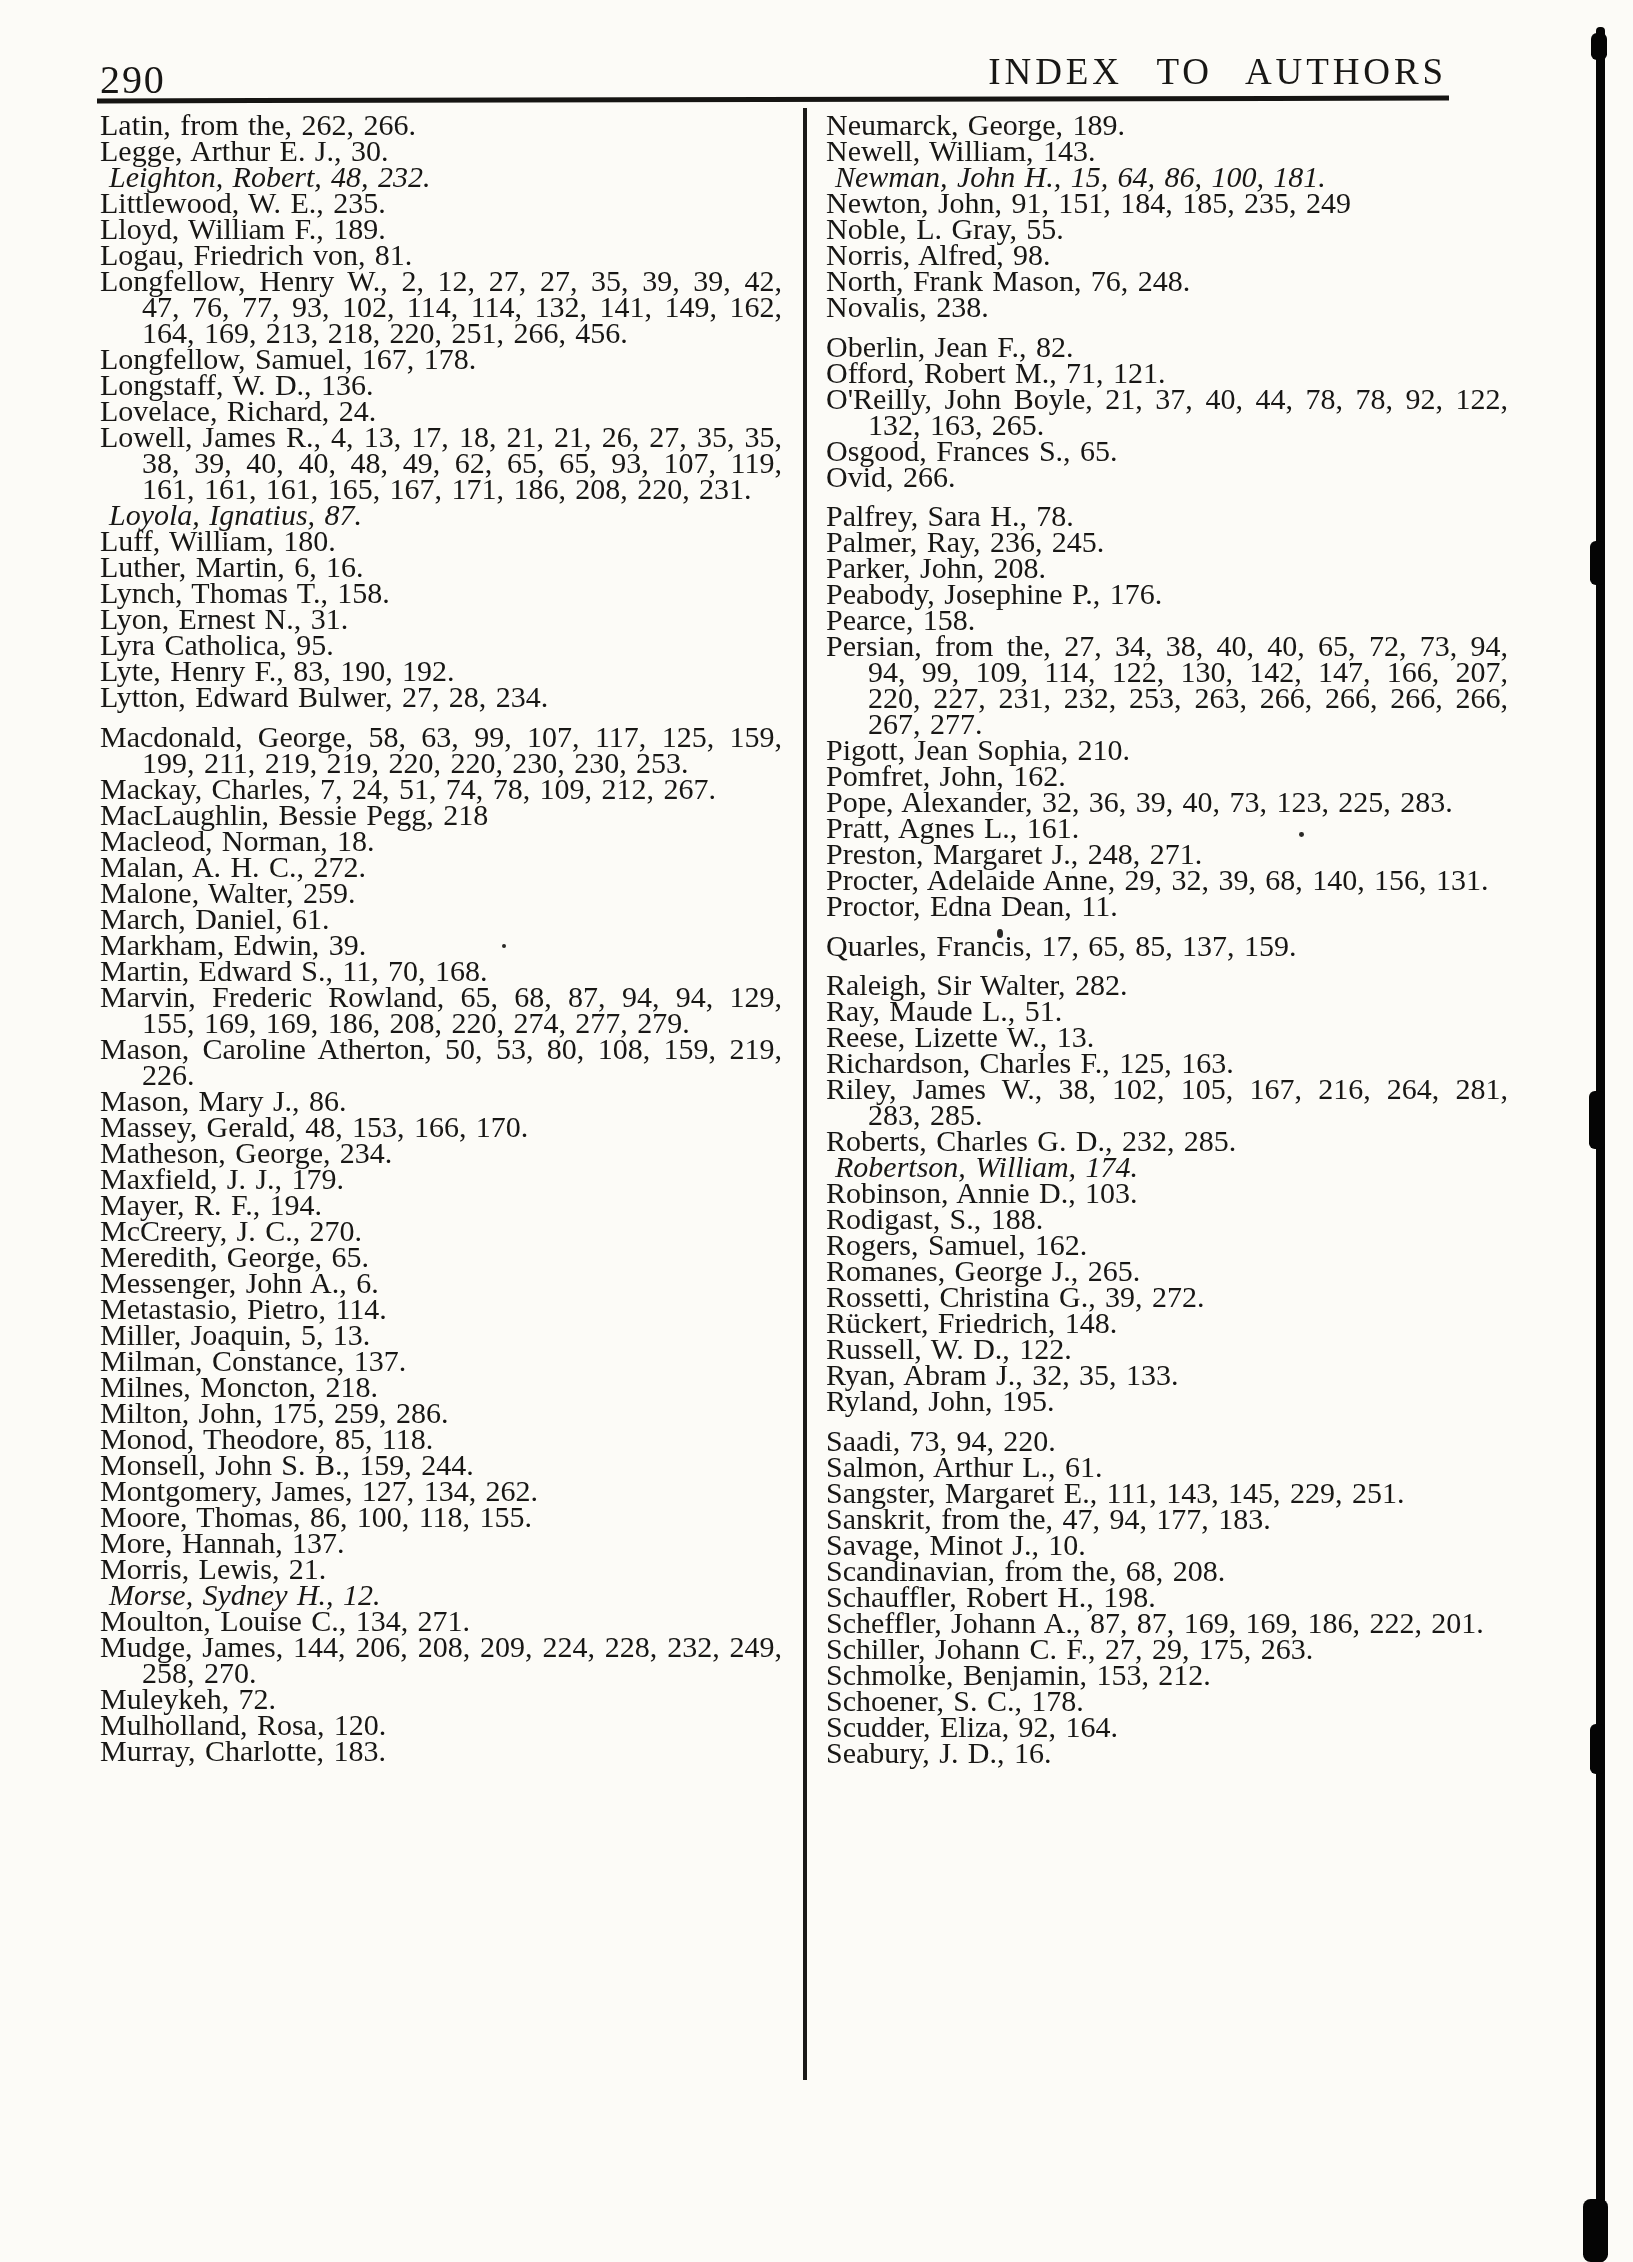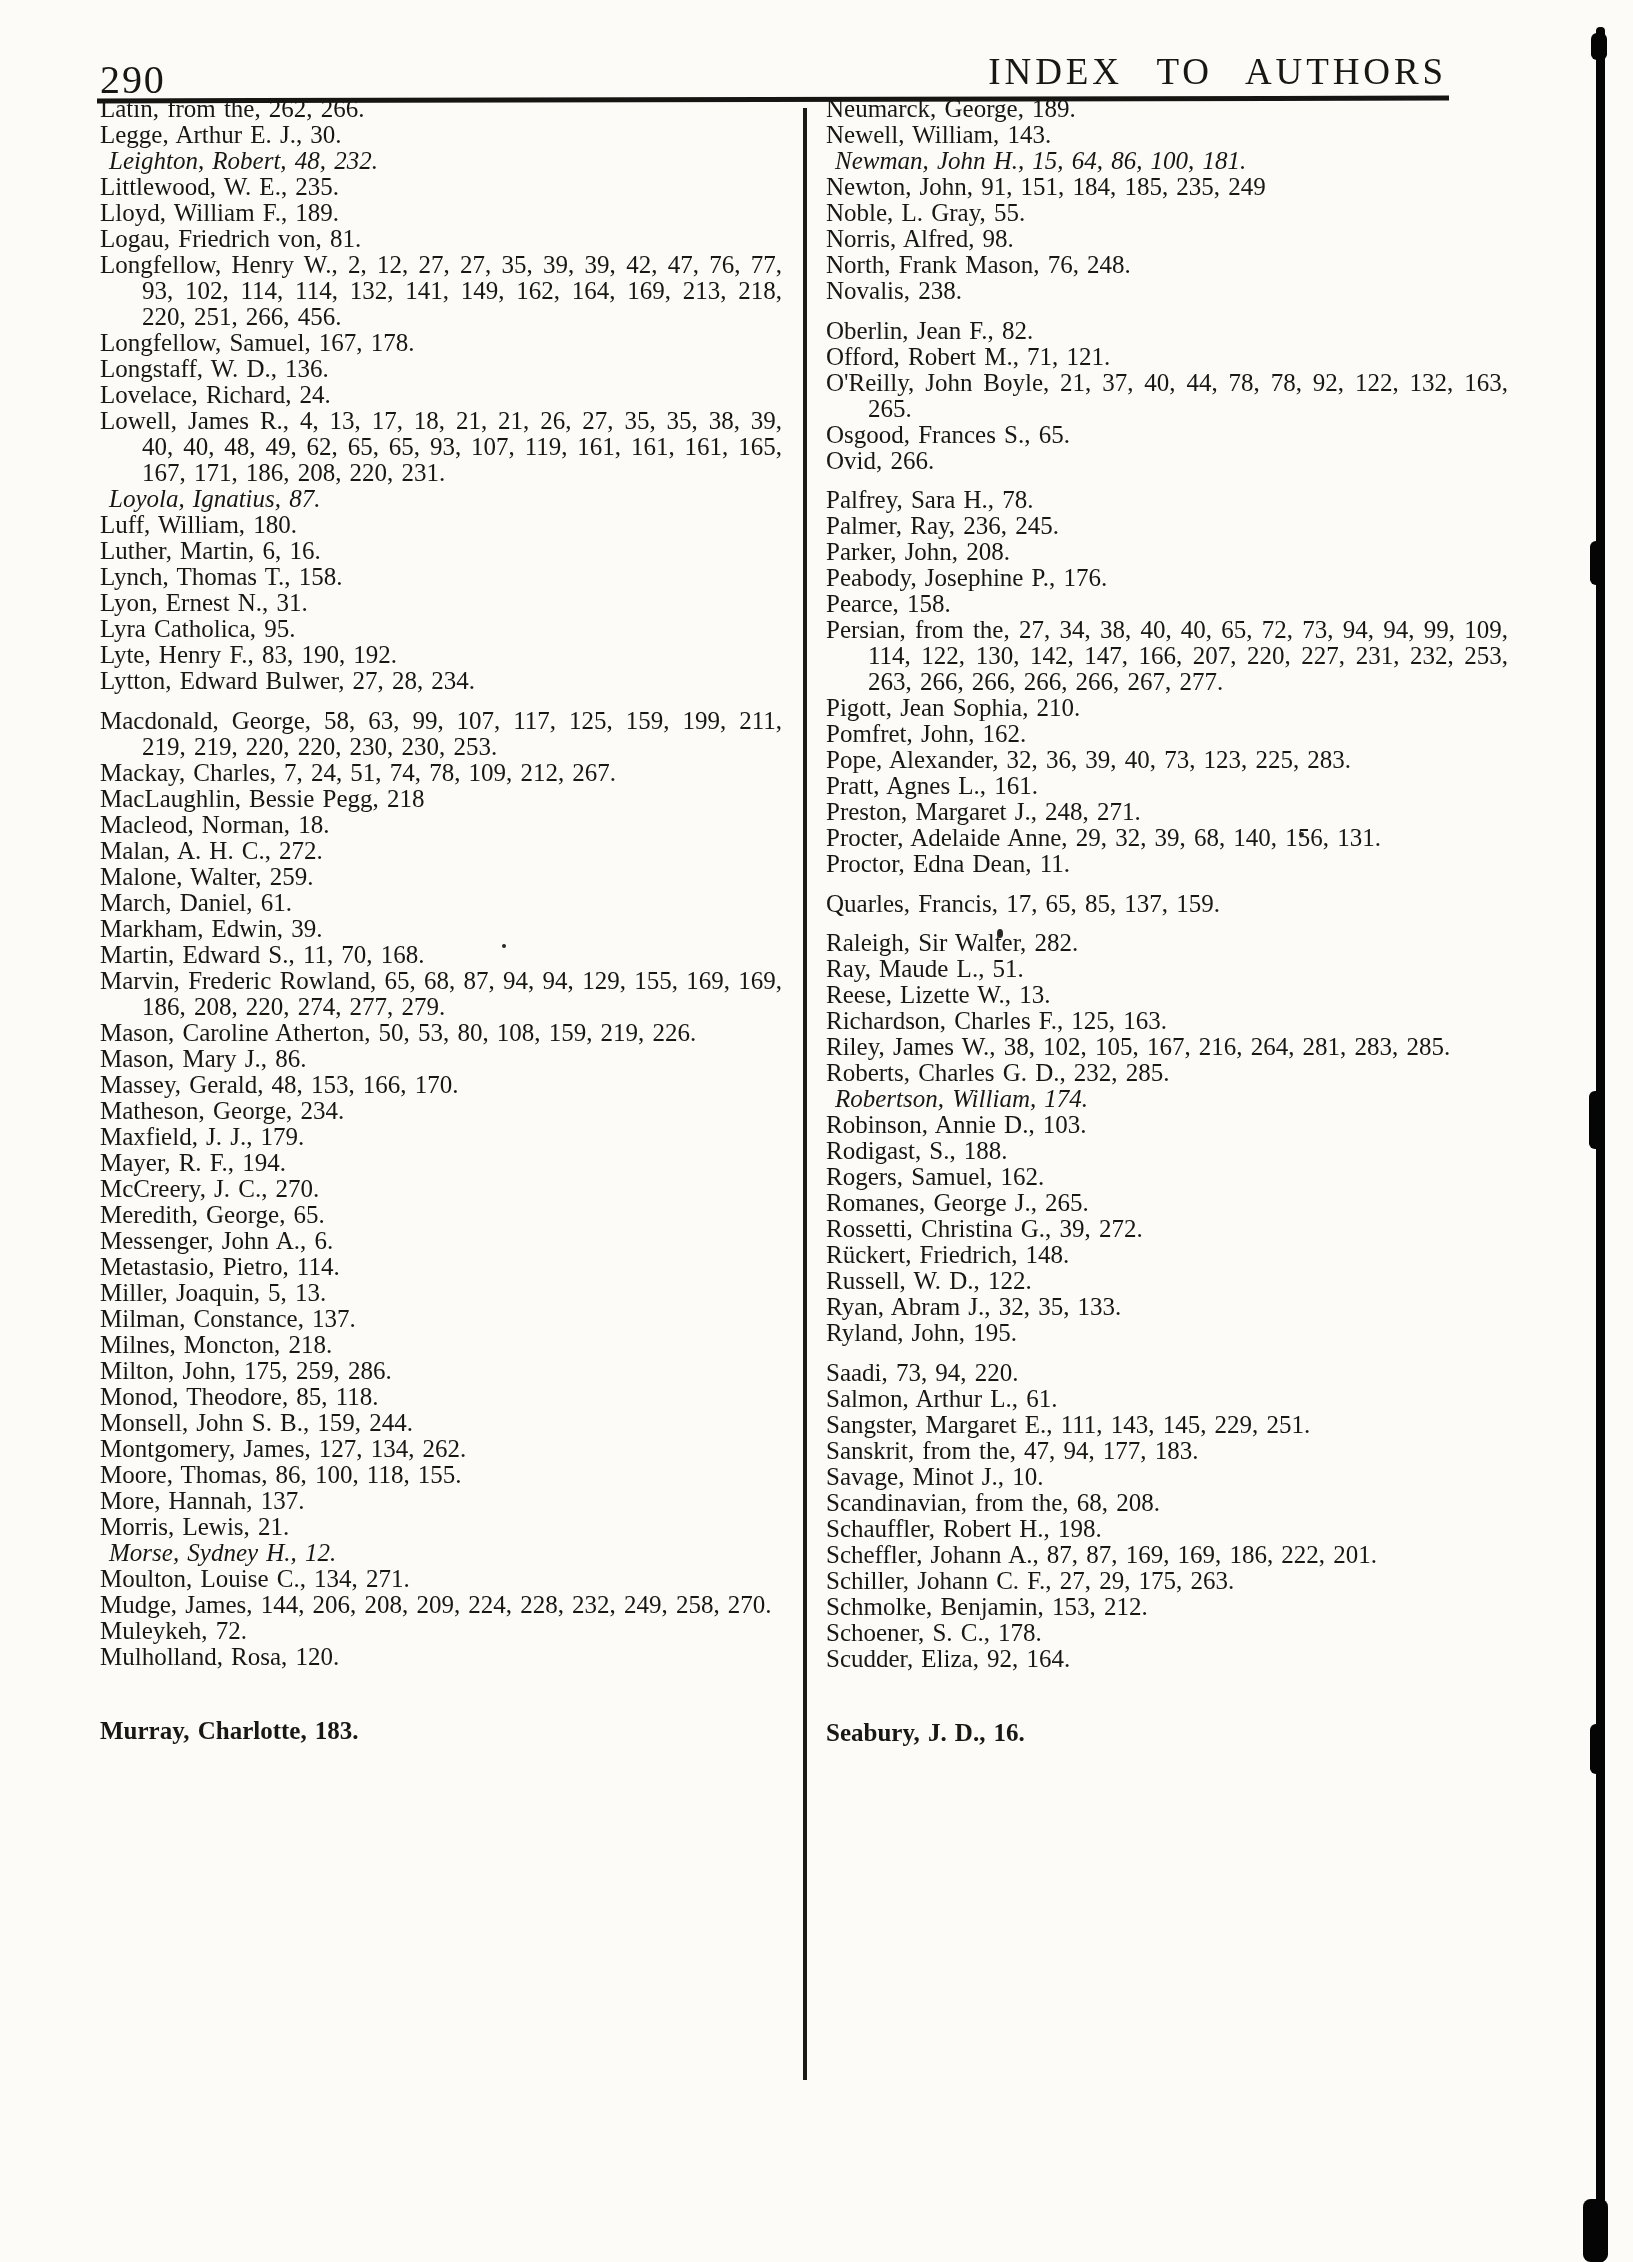--- a/index.html
+++ b/index.html
@@ -17,33 +17,33 @@
   }
   .page-title{
     position:absolute;left:97px;top:50px;width:1350px;
     text-align:right;font-size:37px;letter-spacing:3.9px;word-spacing:21px;
   }
   .header-rule{
     position:absolute;left:97px;top:97px;width:1352px;height:4.8px;
     background:#161513;transform:rotate(-0.12deg);
   }
   .column{
-    position:absolute;top:96px;width:682px;
-    font-size:25px;line-height:26px;text-align:justify;
+    position:absolute;top:112px;width:682px;
+    font-size:30px;line-height:26px;text-align:justify;
   }
   .column-left{left:100px;}
   .column-right{left:826px;}
   .group{margin:0 0 13.5px 0;}
   .group:last-child{margin-bottom:0;}
   .entry{
     padding-left:42px;text-indent:-42px;
     word-spacing:1.9px;
   }
   .entry.italic{font-style:italic;margin-left:9px;}
-  .entry.bold{font-weight:bold;margin-top:48px;}
+  .entry.bold{font-weight:normal;}
   .column-divider{
     position:absolute;left:803px;top:108px;width:3.9px;height:1972px;
     background:#1b1a18;
   }
   .binding-edge{
     position:absolute;left:1596px;top:27px;width:8.7px;height:2235px;
     background:#050505;border-radius:3.9px;
   }
   .binding-mark{position:absolute;background:#050505;border-radius:5.8px;}
   .bm1{left:1591px;top:33px;width:16.4px;height:27px;}

